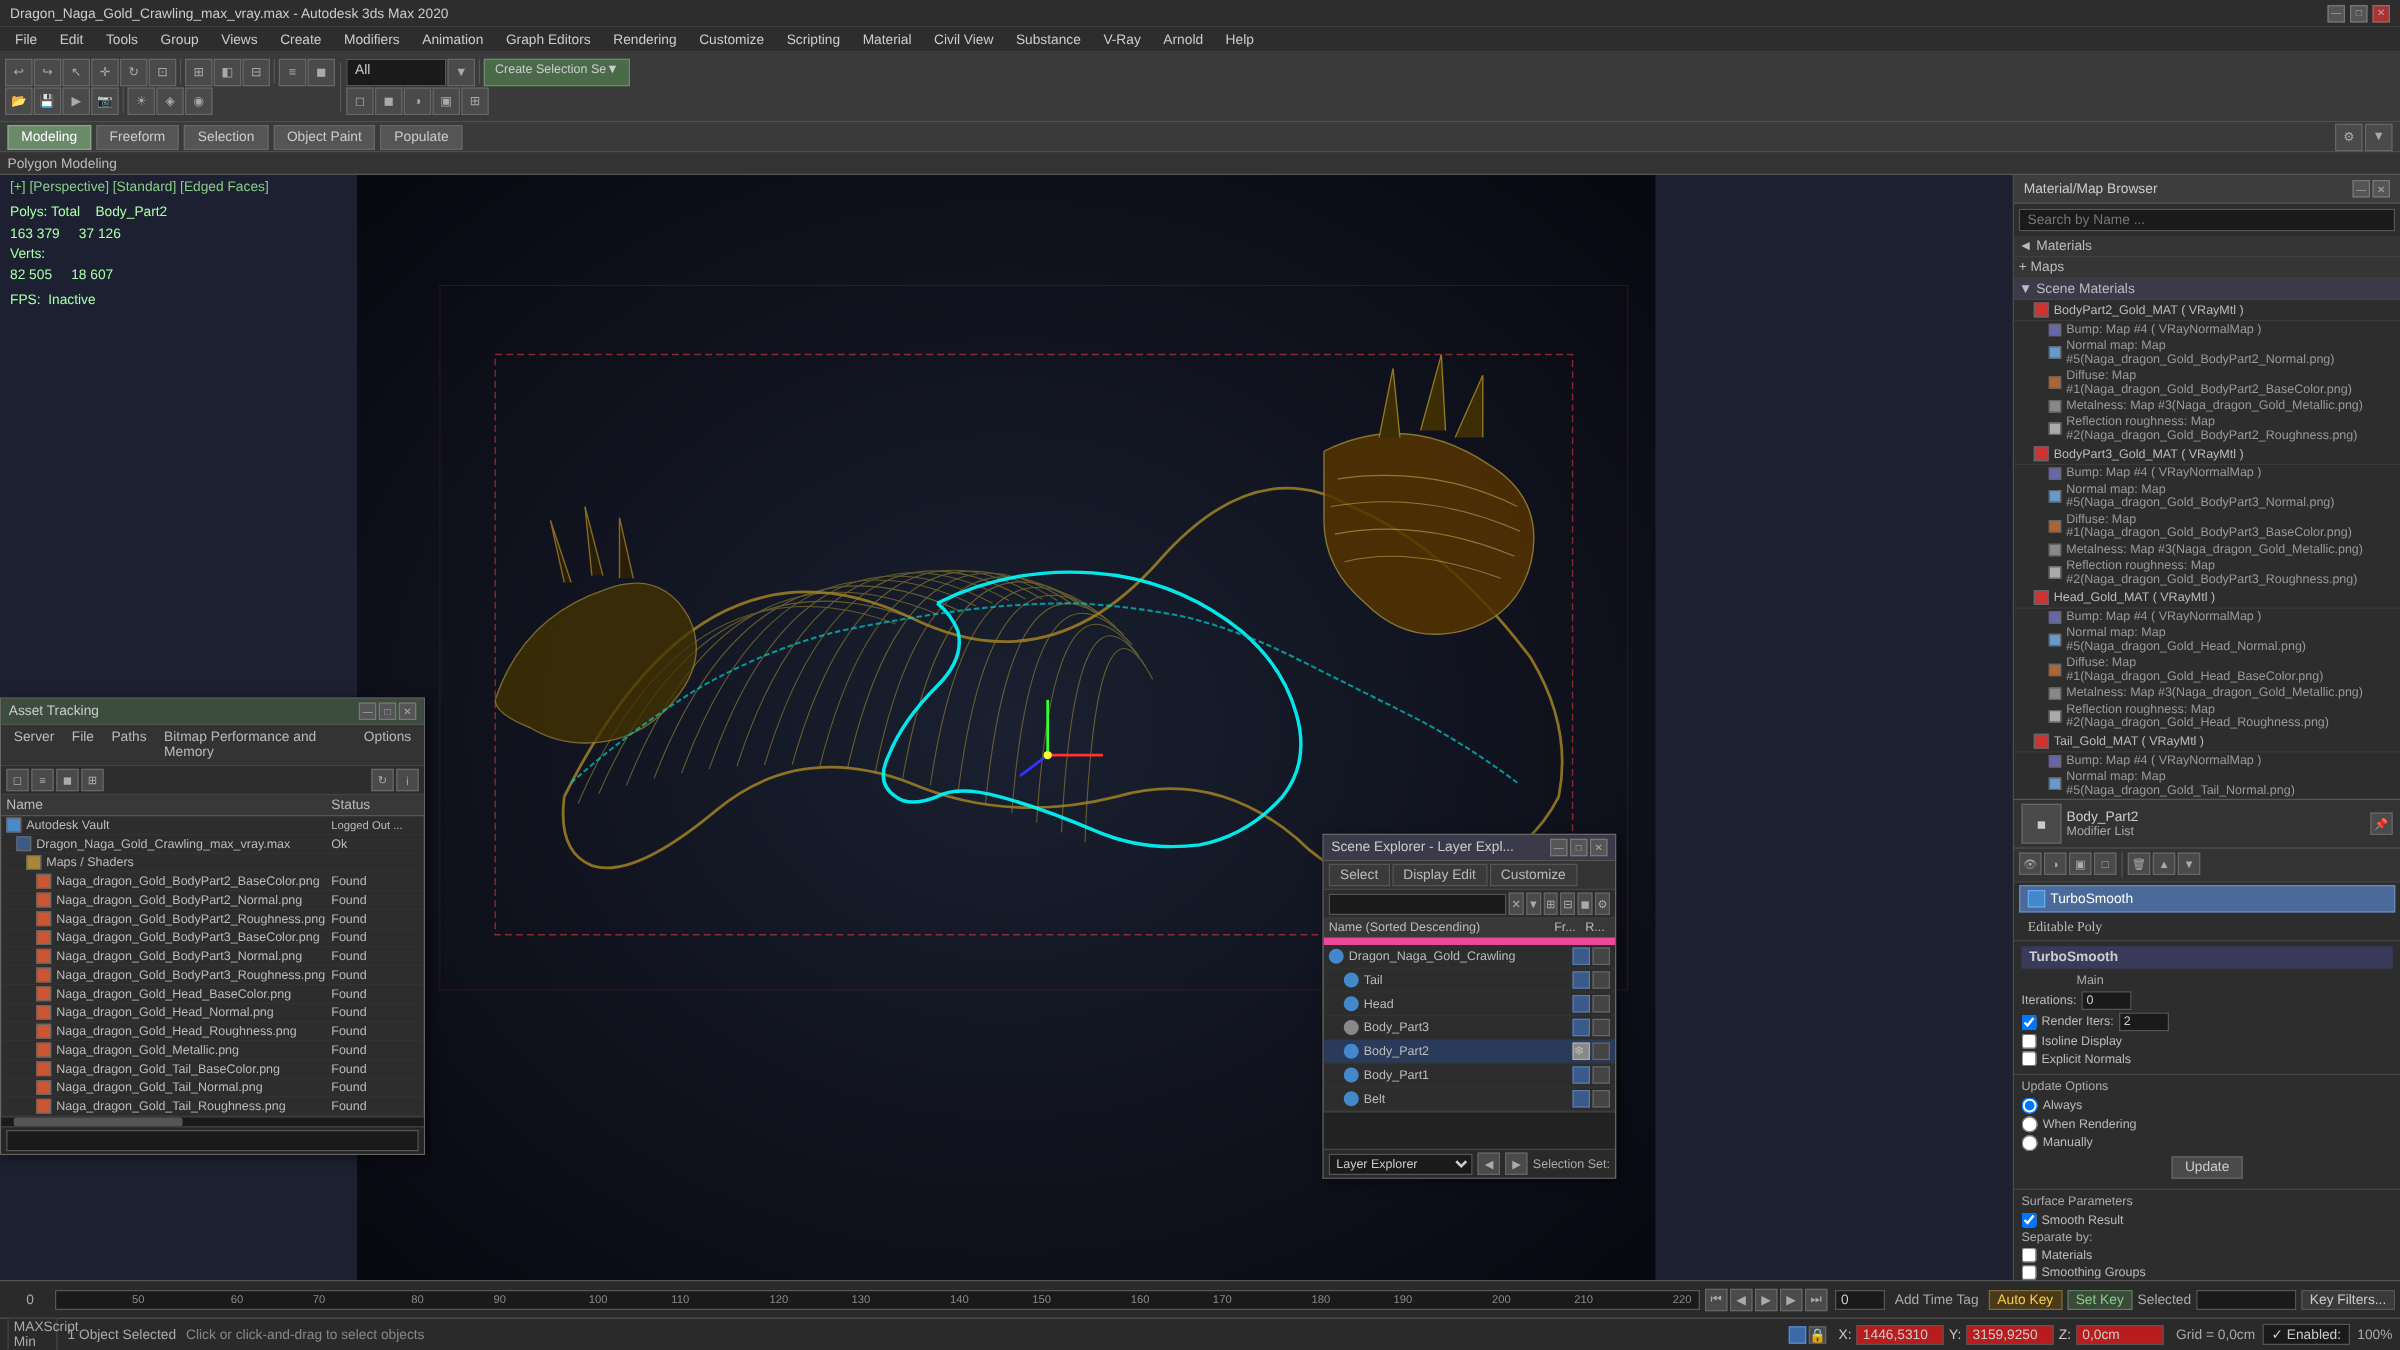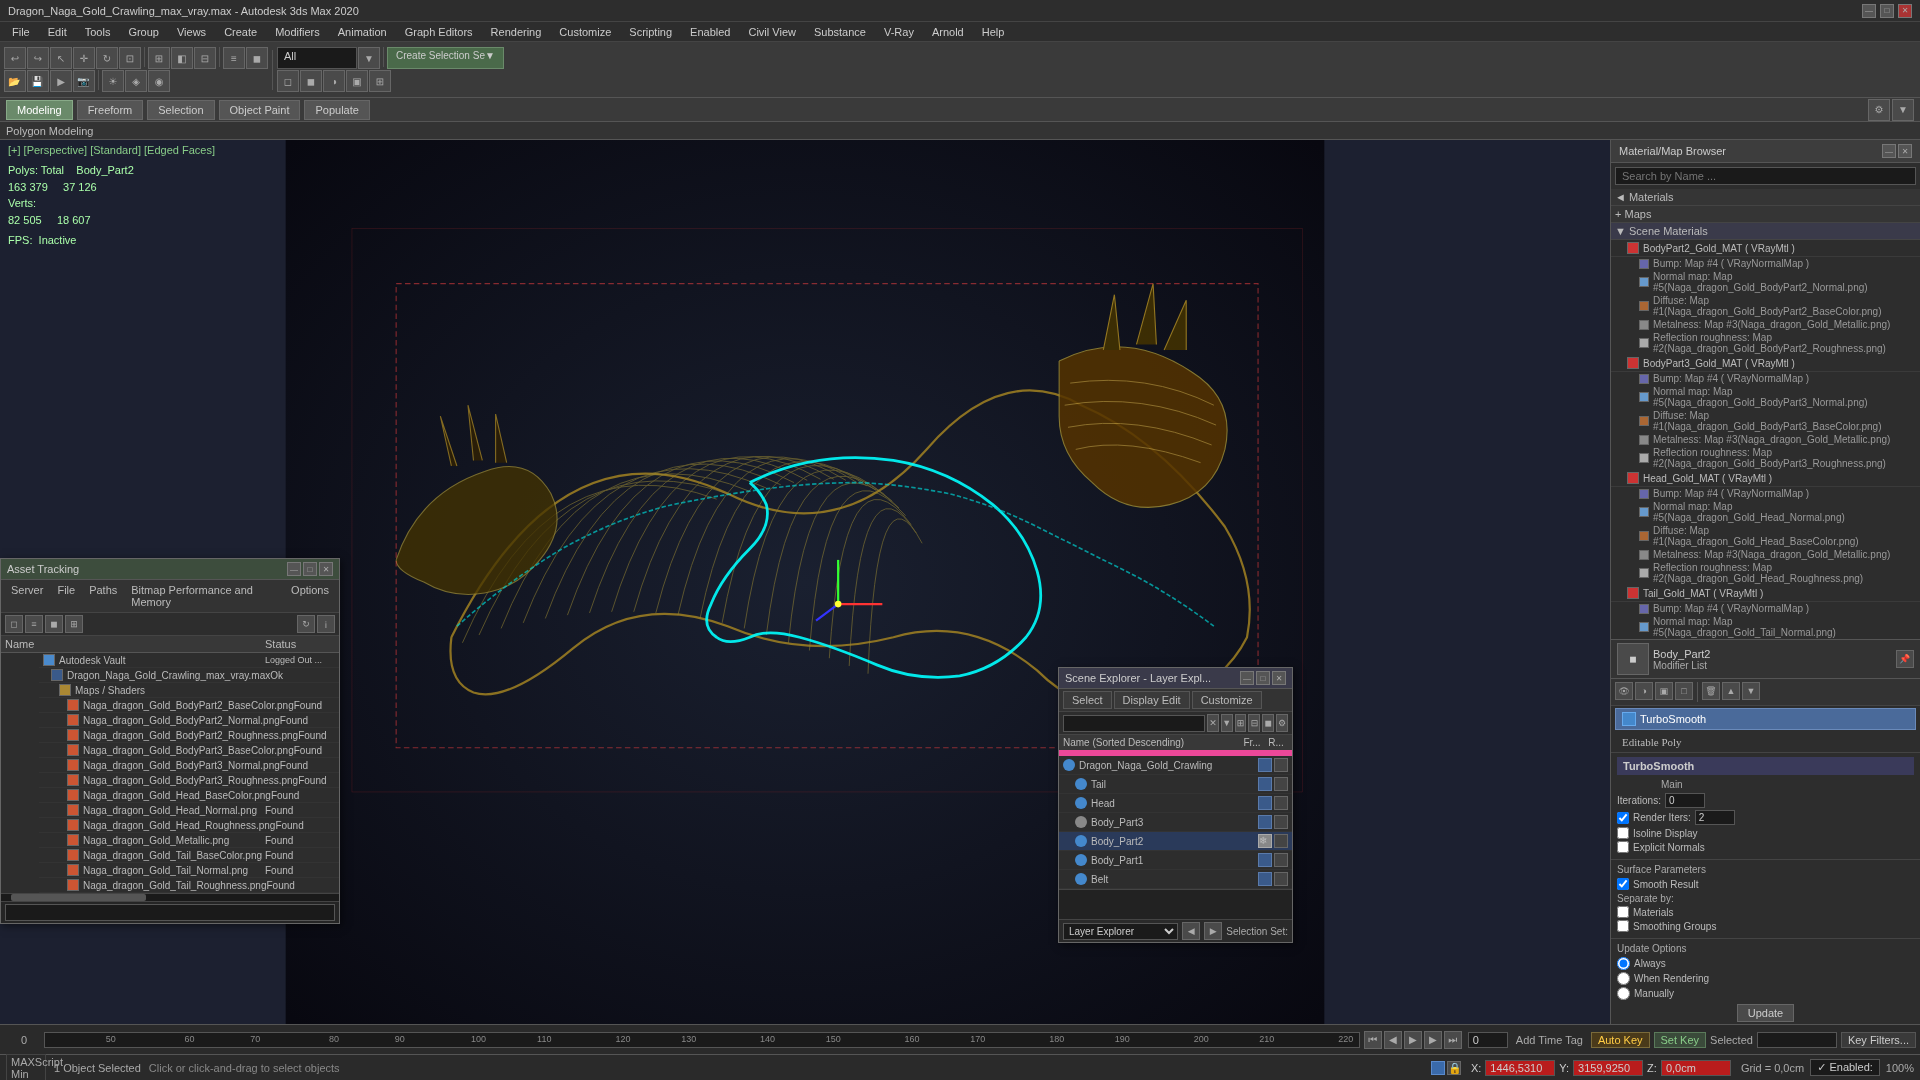--- a/index.html
+++ b/index.html
@@ -625,21 +625,21 @@
   <div class="menu-item">Tools</div>
   <div class="menu-item">Group</div>
   <div class="menu-item">Views</div>
   <div class="menu-item">Create</div>
   <div class="menu-item">Modifiers</div>
   <div class="menu-item">Animation</div>
   <div class="menu-item">Graph Editors</div>
   <div class="menu-item">Rendering</div>
   <div class="menu-item">Customize</div>
   <div class="menu-item">Scripting</div>
-  <div class="menu-item">Enabled</div>
+  <div class="menu-item">Material</div>
   <div class="menu-item">Civil View</div>
   <div class="menu-item">Substance</div>
   <div class="menu-item">V-Ray</div>
   <div class="menu-item">Arnold</div>
   <div class="menu-item">Help</div>
 </div>
 
 <div id="toolbar-area">
   <div style="display:flex; flex-direction:column; gap:1px;">
     <div class="toolbar-row">
@@ -819,21 +819,21 @@
         <div class="asset-tb-btn">⊞</div>
         <div style="margin-left:auto; display:flex; gap:2px;">
           <div class="asset-tb-btn">↻</div>
           <div class="asset-tb-btn">ℹ</div>
         </div>
       </div>
       <div id="asset-table-header">
         <div class="asset-col-name">Name</div>
         <div class="asset-col-status">Status</div>
       </div>
-      <div id="asset-table-body" style="max-height:240px; overflow-y:auto;margin-left:38px;">
+      <div id="asset-table-body" style="max-height:240px; overflow-y:auto;">
         <div class="asset-row level0">
           <div class="asset-icon" style="background:#4a8acc;"></div>
           <div class="asset-col-name">Autodesk Vault</div>
           <div class="asset-col-status" style="font-size:9px;">Logged Out ...</div>
         </div>
         <div class="asset-row level1">
           <div class="asset-icon" style="background:#3a5a8a;"></div>
           <div class="asset-col-name">Dragon_Naga_Gold_Crawling_max_vray.max</div>
           <div class="asset-col-status">Ok</div>
         </div>
@@ -1173,51 +1173,51 @@
           <input type="checkbox" style="">
           <span>Isoline Display</span>
         </div>
         <div class="checkbox-row">
           <input type="checkbox" style="">
           <span>Explicit Normals</span>
         </div>
       </div>
 
       <div class="prop-section">
+        <div style="font-size:10px; color:#aaa; margin-bottom:3px;">Update Options</div>
+        <div class="radio-row">
+          <input type="radio" name="update" checked="" style="">
+          <span>Always</span>
+        </div>
+        <div class="radio-row">
+          <input type="radio" name="update" style="">
+          <span>When Rendering</span>
+        </div>
+        <div class="radio-row">
+          <input type="radio" name="update" style="">
+          <span>Manually</span>
+        </div>
+        <button id="update-btn">Update</button>
+      </div>
+
+      <div class="prop-section">
         <div style="font-size:10px; color:#aaa; margin-bottom:3px;">Surface Parameters</div>
         <div class="checkbox-row">
           <input type="checkbox" checked="" style="">
           <span>Smooth Result</span>
         </div>
         <div style="font-size:10px; color:#aaa; margin:3px 0 2px;">Separate by:</div>
         <div class="checkbox-row">
           <input type="checkbox" style="">
           <span>Materials</span>
         </div>
         <div class="checkbox-row">
           <input type="checkbox" style="">
           <span>Smoothing Groups</span>
         </div>
-      </div>
-
-      <div class="prop-section">
-        <div style="font-size:10px; color:#aaa; margin-bottom:3px;">Update Options</div>
-        <div class="radio-row">
-          <input type="radio" name="update" checked="" style="">
-          <span>Always</span>
-        </div>
-        <div class="radio-row">
-          <input type="radio" name="update" style="">
-          <span>When Rendering</span>
-        </div>
-        <div class="radio-row">
-          <input type="radio" name="update" style="">
-          <span>Manually</span>
-        </div>
-        <button id="update-btn">Update</button>
       </div>
     </div>
   </div>
 </div>
 
 <div id="timeline-area">
   <div style="width:40px; font-size:11px; color:#aaa; text-align:center;">0</div>
   <div id="timeline-bar">
     <div class="timeline-label" style="left:5%;">50</div>
     <div class="timeline-label" style="left:11%;">60</div>

